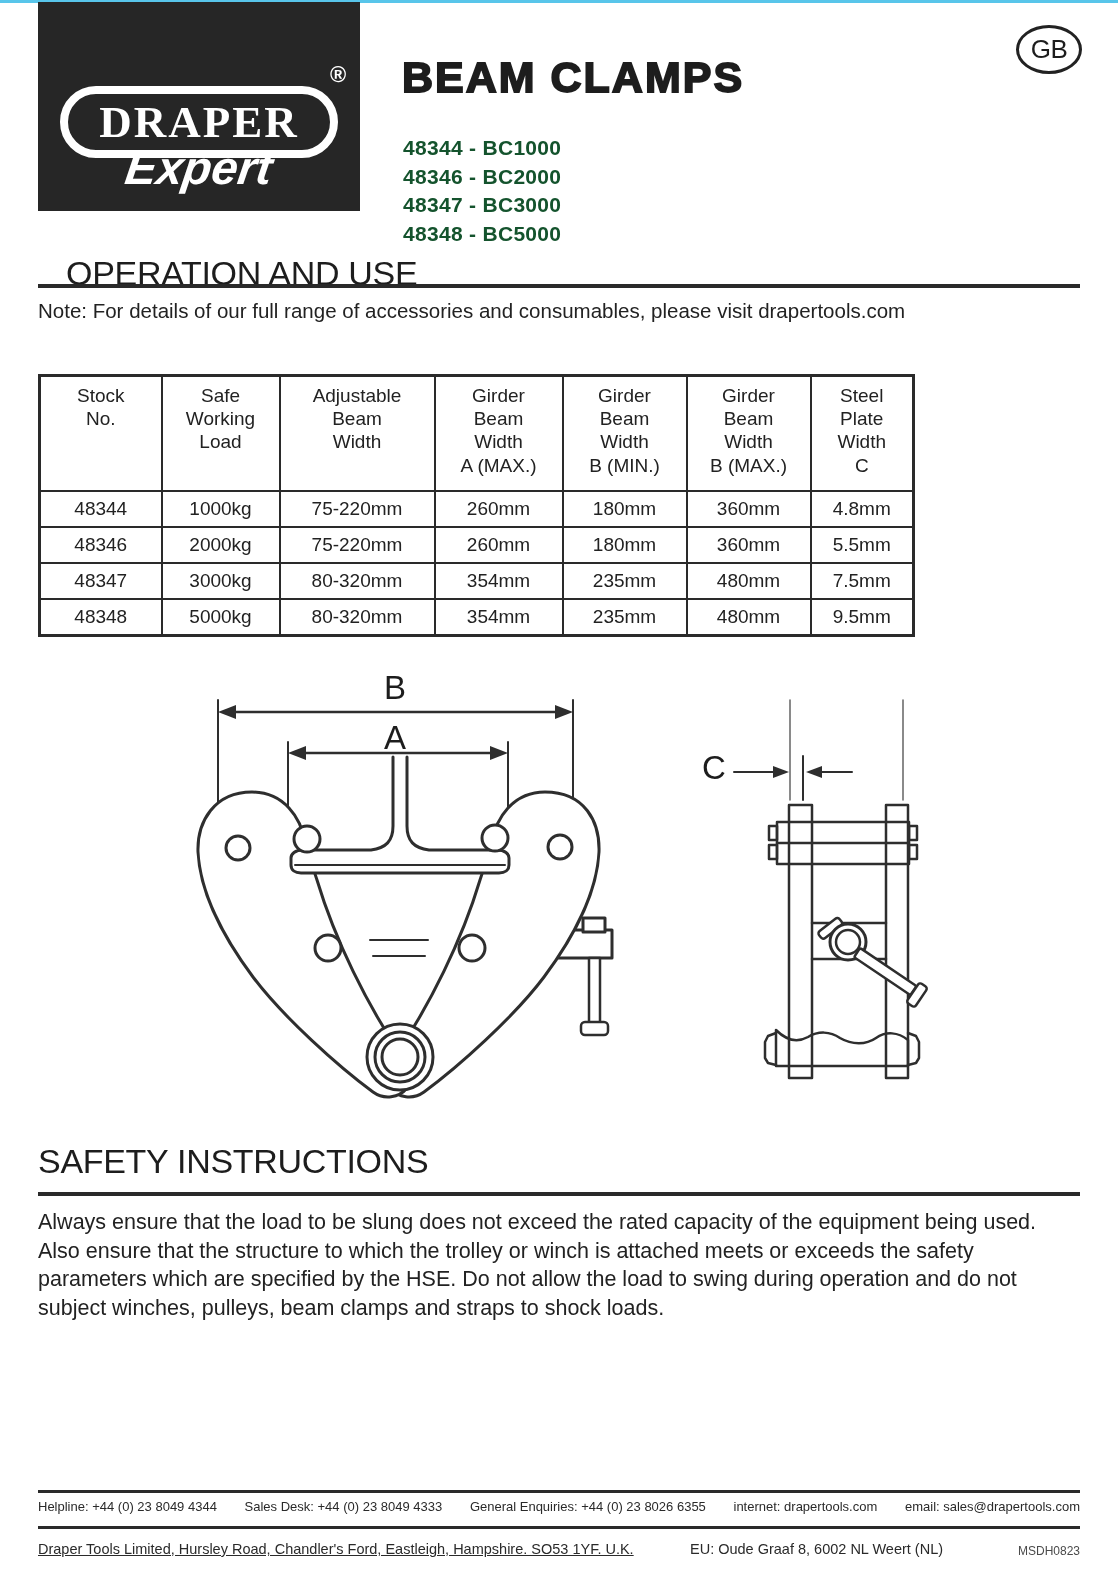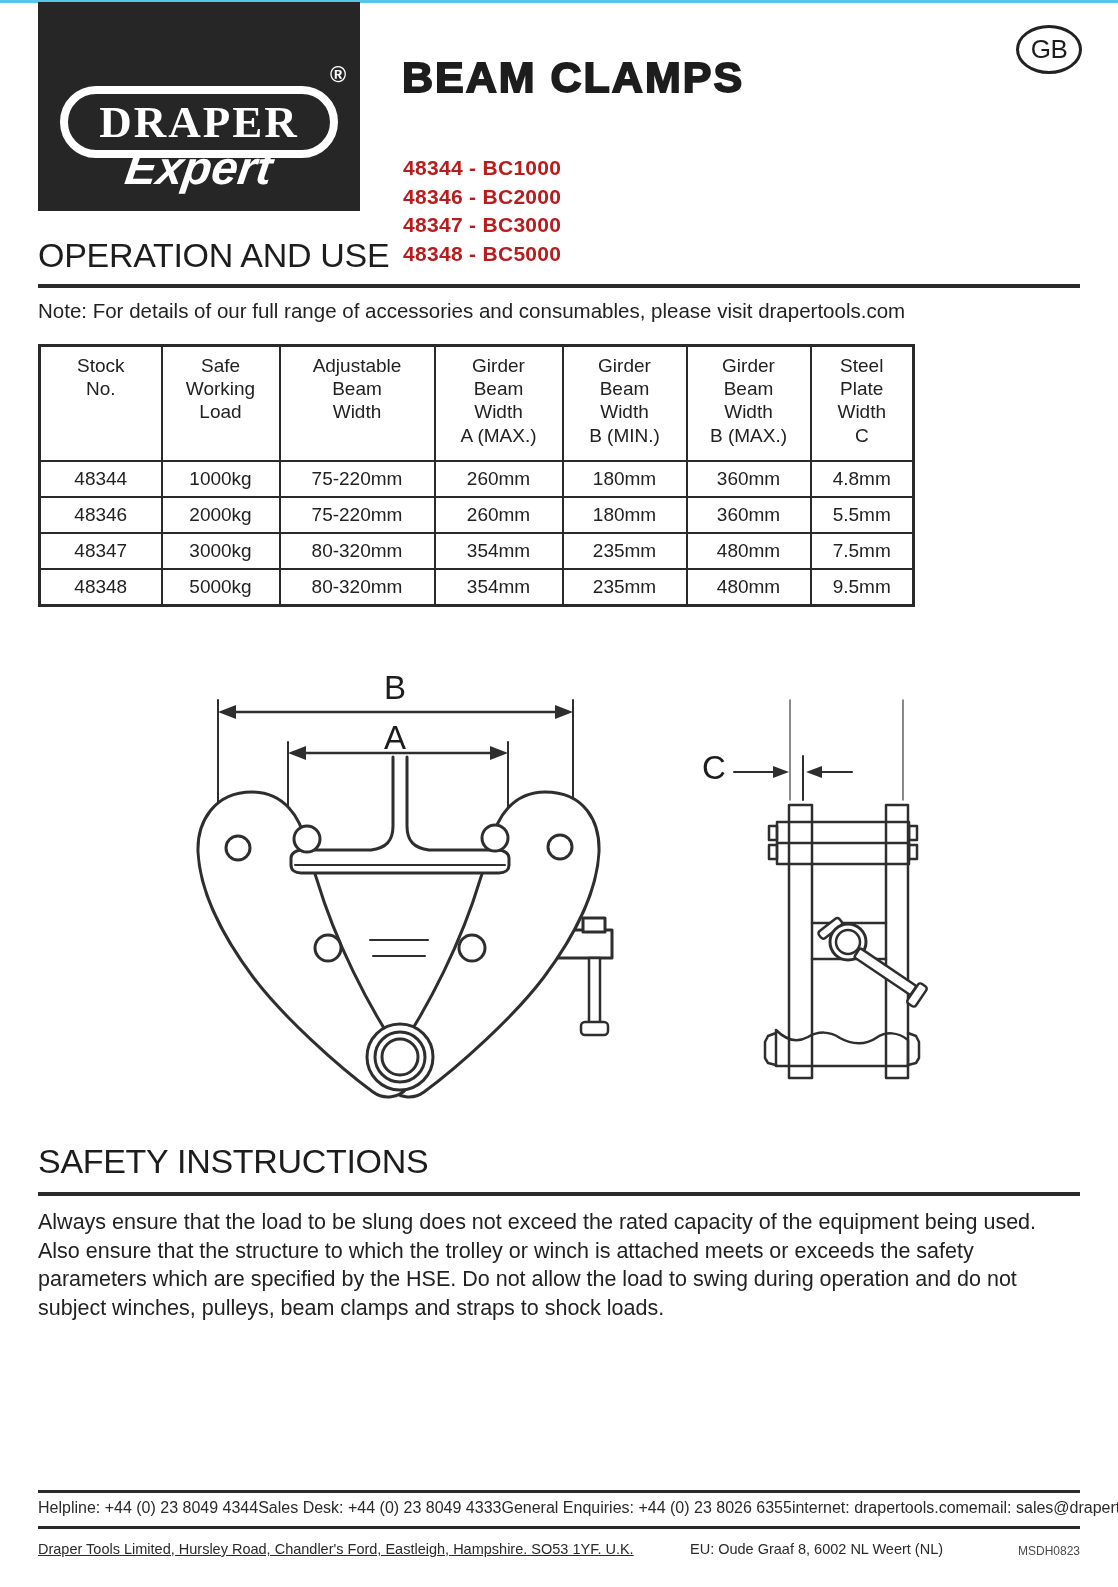--- a/index.html
+++ b/index.html
@@ -11,34 +11,34 @@
   .logo{position:absolute;left:38px;top:2px;width:322px;height:209px;background:#262626;}
   .logo-oval{position:absolute;left:22px;top:84px;width:262px;height:56px;border:8px solid #fff;
              border-radius:44px;display:flex;align-items:center;justify-content:center;}
   .logo-brand{font-family:Liberation Serif, serif;font-weight:bold;font-size:45px;color:#fff;
               letter-spacing:2px;line-height:1;}
   .logo-reg{position:absolute;left:292px;top:60px;color:#fff;font-size:22px;font-weight:bold;}
   .logo-expert{position:absolute;left:0;top:142px;width:100%;text-align:center;color:#fff;
                font-size:47px;font-weight:bold;font-style:italic;transform:skewX(-8deg);line-height:1;}
   .title{position:absolute;left:402px;top:56px;margin:0;font-size:43px;font-weight:900;
          letter-spacing:2px;color:#1d1d1d;-webkit-text-stroke:1.8px #1d1d1d;line-height:1;white-space:nowrap;}
-  .codes{position:absolute;left:403px;top:134px;font-size:21px;font-weight:bold;color:#b91c1c;
-         line-height:28.5px;letter-spacing:0.3px;margin-top:20px;}
+  .codes{position:absolute;left:403px;top:134px;font-size:21px;font-weight:bold;color:#14532d;
+         line-height:28.5px;letter-spacing:0.3px;}
   .gb{position:absolute;left:1016px;top:25px;width:60px;height:43px;border:3.5px solid #222;
       border-radius:50%;display:flex;align-items:center;justify-content:center;
       font-size:26px;font-weight:normal;color:#1d1d1d;letter-spacing:-0.5px;}
 
   
   .h2{position:absolute;left:38px;margin:0;font-size:34px;font-weight:400;color:#1d1d1d;
       letter-spacing:-0.3px;white-space:nowrap;line-height:1;}
   .rule{position:absolute;left:38px;width:1042px;height:3.5px;background:#2a2a2a;}
   .note{position:absolute;left:38px;top:299px;font-size:20.5px;color:#222;white-space:nowrap;}
 
   
-  .spec{position:absolute;left:38px;top:344px;width:874px;border-collapse:collapse;
+  .spec{position:absolute;left:38px;top:374px;width:874px;border-collapse:collapse;
         table-layout:fixed;border-radius:29px;}
   .spec th,.spec td{border:2px solid #2a2a2a;text-align:center;color:#222;}
   .spec{border:3px solid #2a2a2a;}
   .spec th{font-size:19px;font-weight:400;vertical-align:top;padding:7px 2px 6px 2px;
            line-height:1.22;white-space:pre-line;height:100px;}
   .spec td{font-size:19px;height:34px;padding:0 2px;}
 
   
   .diagram{position:absolute;left:130px;top:655px;width:840px;height:450px;}
   .diagram svg{position:absolute;left:0;top:0;width:100%;height:100%;}
@@ -47,21 +47,21 @@
   .dim-a{left:254px;top:66px;}
   .dim-c{left:572px;top:96px;}
 
   
   .safety-body{position:absolute;left:38px;top:1208px;width:1014px;font-size:21.5px;
                line-height:28.5px;color:#222;margin:0;}
 
   
   .f-rule{position:absolute;left:38px;width:1042px;height:3px;background:#2a2a2a;}
   .contacts{position:absolute;left:38px;top:1499px;width:1042px;display:flex;
-            justify-content:space-between;font-size:16px;color:#2a2a2a;white-space:nowrap;}
+            justify-content:space-between;font-size:13px;color:#2a2a2a;white-space:nowrap;}
   .addr-uk{position:absolute;left:38px;top:1541px;font-size:14.5px;color:#2a2a2a;white-space:nowrap;text-decoration:underline;}
   .addr-eu{position:absolute;left:690px;top:1541px;font-size:14.5px;color:#2a2a2a;white-space:nowrap;}
   .doc-code{position:absolute;right:38px;top:1544px;font-size:12px;color:#4a4a4a;}
 </style>
 </head>
 <body>
 
 <div class="page">
   <div class="topline"></div>
 
@@ -77,21 +77,21 @@
 
   <div class="codes">
     <div>48344 - BC1000</div>
     <div>48346 - BC2000</div>
     <div>48347 - BC3000</div>
     <div>48348 - BC5000</div>
   </div>
 
   <div class="gb">GB</div>
 
-  <h2 class="h2" style="top:238px;">OPERATION AND USE</h2>
+  <h2 class="h2" style="top:256px;margin-left:28px;">OPERATION AND USE</h2>
   <div class="rule" style="top:284px;"></div>
   <div class="note">Note: For details of our full range of accessories and consumables, please visit drapertools.com</div>
 
   <table class="spec">
     <colgroup>
       <col style="width:122px">
         <col style="width:118px">
         <col style="width:155px">
       <col style="width:128px">
         <col style="width:124px">

